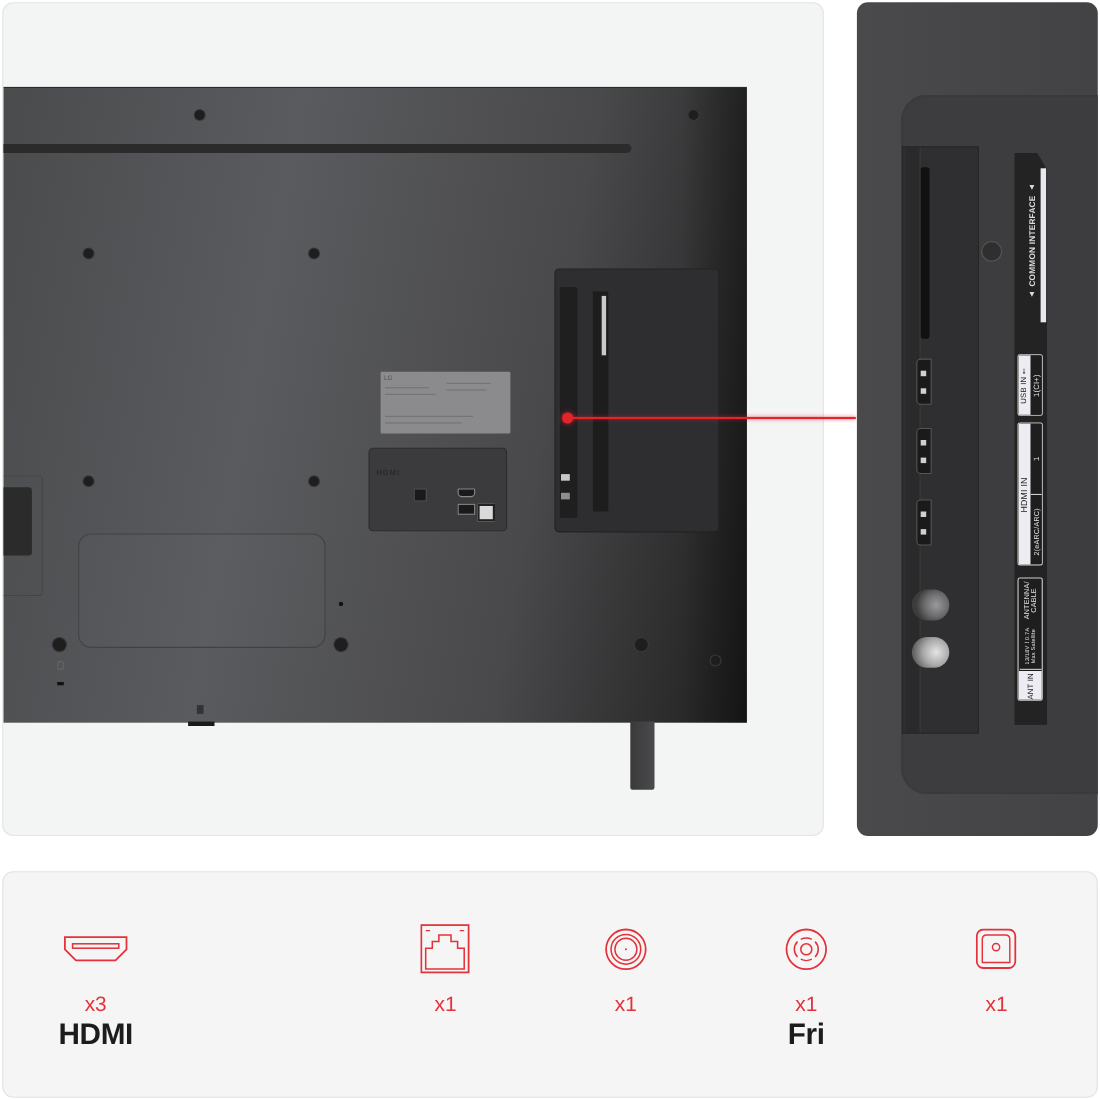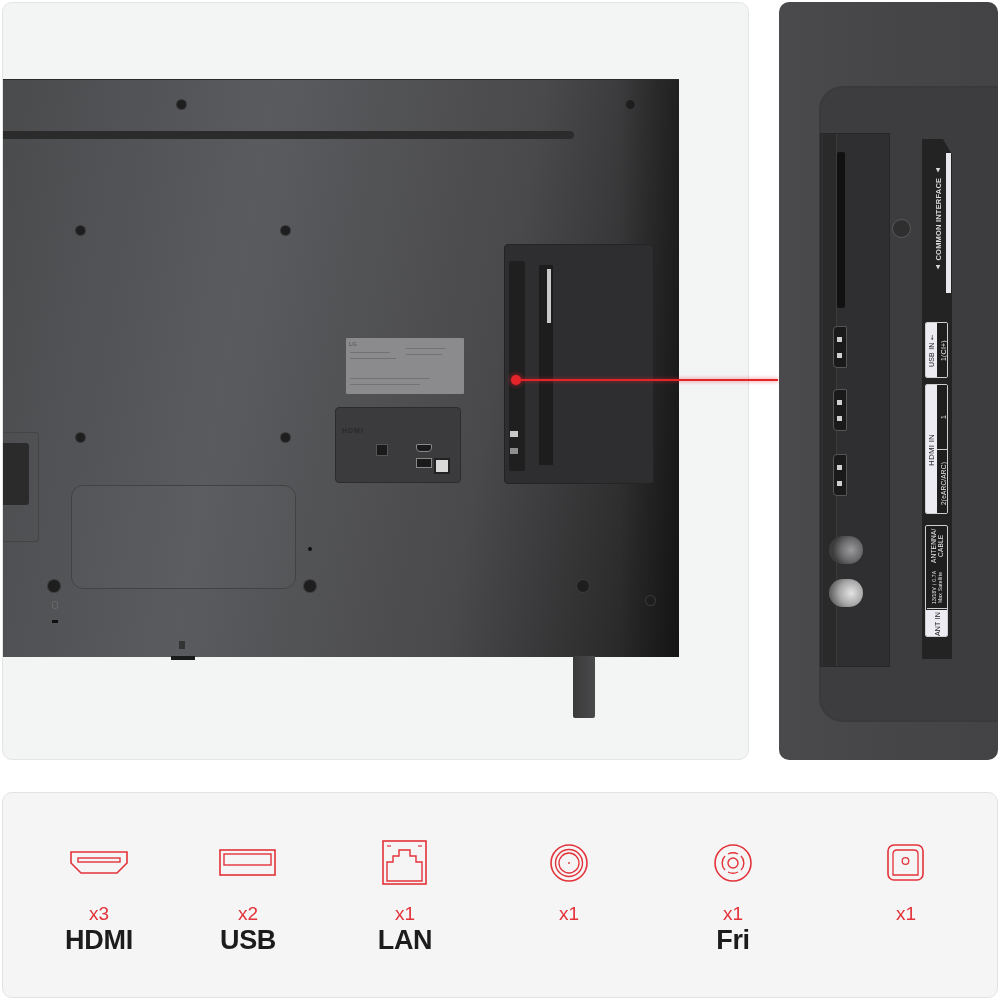--- a/index.html
+++ b/index.html
@@ -232,53 +232,42 @@
     <div class="vbox" style="top:386px;width:23px;height:112px;background:#1e1e1f">
       <div class="vtext" style="left:1px;top:0;width:20px;height:40px;color:#e6e6e6;white-space:normal;font-size:6.5px">ANTENNA/ CABLE</div>
       <div class="vtext" style="left:1px;top:41px;width:20px;height:42px;color:#e6e6e6;white-space:normal;font-size:5px;border-top:1px solid #cfcfcf">13/18V⎓0.7A Max Satellite</div>
       <div class="vtext" style="left:0;top:84px;width:23px;height:28px;background:#ececf2;color:#1c1c1c;white-space:normal;font-size:7px">ANT IN</div>
     </div>
   </div>
 </div>
 
 <div class="panel-ports">
 
-  <div class="port-item" style="left:16px">
+  <div class="port-item" style="left:4px">
     <div class="icon">
       <svg width="60" height="26" viewBox="0 0 60 26">
           <path d="M2 2 H58 V13 L48 23 H12 L2 13 Z" fill="none" stroke="#e3323a" stroke-width="1.6"></path>
           <rect x="9" y="8" width="42" height="4" fill="none" stroke="#e3323a" stroke-width="1.4"></rect>
         </svg>
     </div>
     <div class="count">x3</div>
     <div class="name">HDMI</div>
   </div>
 
-  <div class="port-item" style="left:165px">
-    <div class="icon">
-      <svg width="58" height="28" viewBox="0 0 58 28">
-          <rect x="1" y="1" width="55" height="25" fill="none" stroke="#e3323a" stroke-width="1.6"></rect>
-          <rect x="5" y="5" width="47" height="11" fill="none" stroke="#e3323a" stroke-width="1.4"></rect>
-        </svg>
-    </div>
-    <div class="count">x2</div>
-    <div class="name">USB</div>
-  </div>
 
   <div class="port-item" style="left:322px">
     <div class="icon">
       <svg width="46" height="46" viewBox="0 0 46 46">
           <rect x="1" y="1" width="43" height="43" fill="none" stroke="#e3323a" stroke-width="1.6"></rect>
           <path d="M5 41 V22 H11 V16 H17 V10 H28 V16 H34 V22 H40 V41 Z" fill="none" stroke="#e3323a" stroke-width="1.4"></path>
           <line x1="5" y1="6" x2="9" y2="6" stroke="#e3323a" stroke-width="1.2"></line>
           <line x1="36" y1="6" x2="40" y2="6" stroke="#e3323a" stroke-width="1.2"></line>
         </svg>
     </div>
     <div class="count">x1</div>
-    <div class="name">LAN</div>
   </div>
 
   <div class="port-item" style="left:486px">
     <div class="icon">
       <svg width="40" height="40" viewBox="0 0 40 40">
           <circle cx="20" cy="20" r="18" fill="none" stroke="#e3323a" stroke-width="1.6"></circle>
           <circle cx="20" cy="20" r="13.5" fill="none" stroke="#e3323a" stroke-width="1.4"></circle>
           <circle cx="20" cy="20" r="10" fill="none" stroke="#e3323a" stroke-width="1.3"></circle>
           <circle cx="20" cy="20" r="0.9" fill="#e3323a"></circle>
         </svg>

